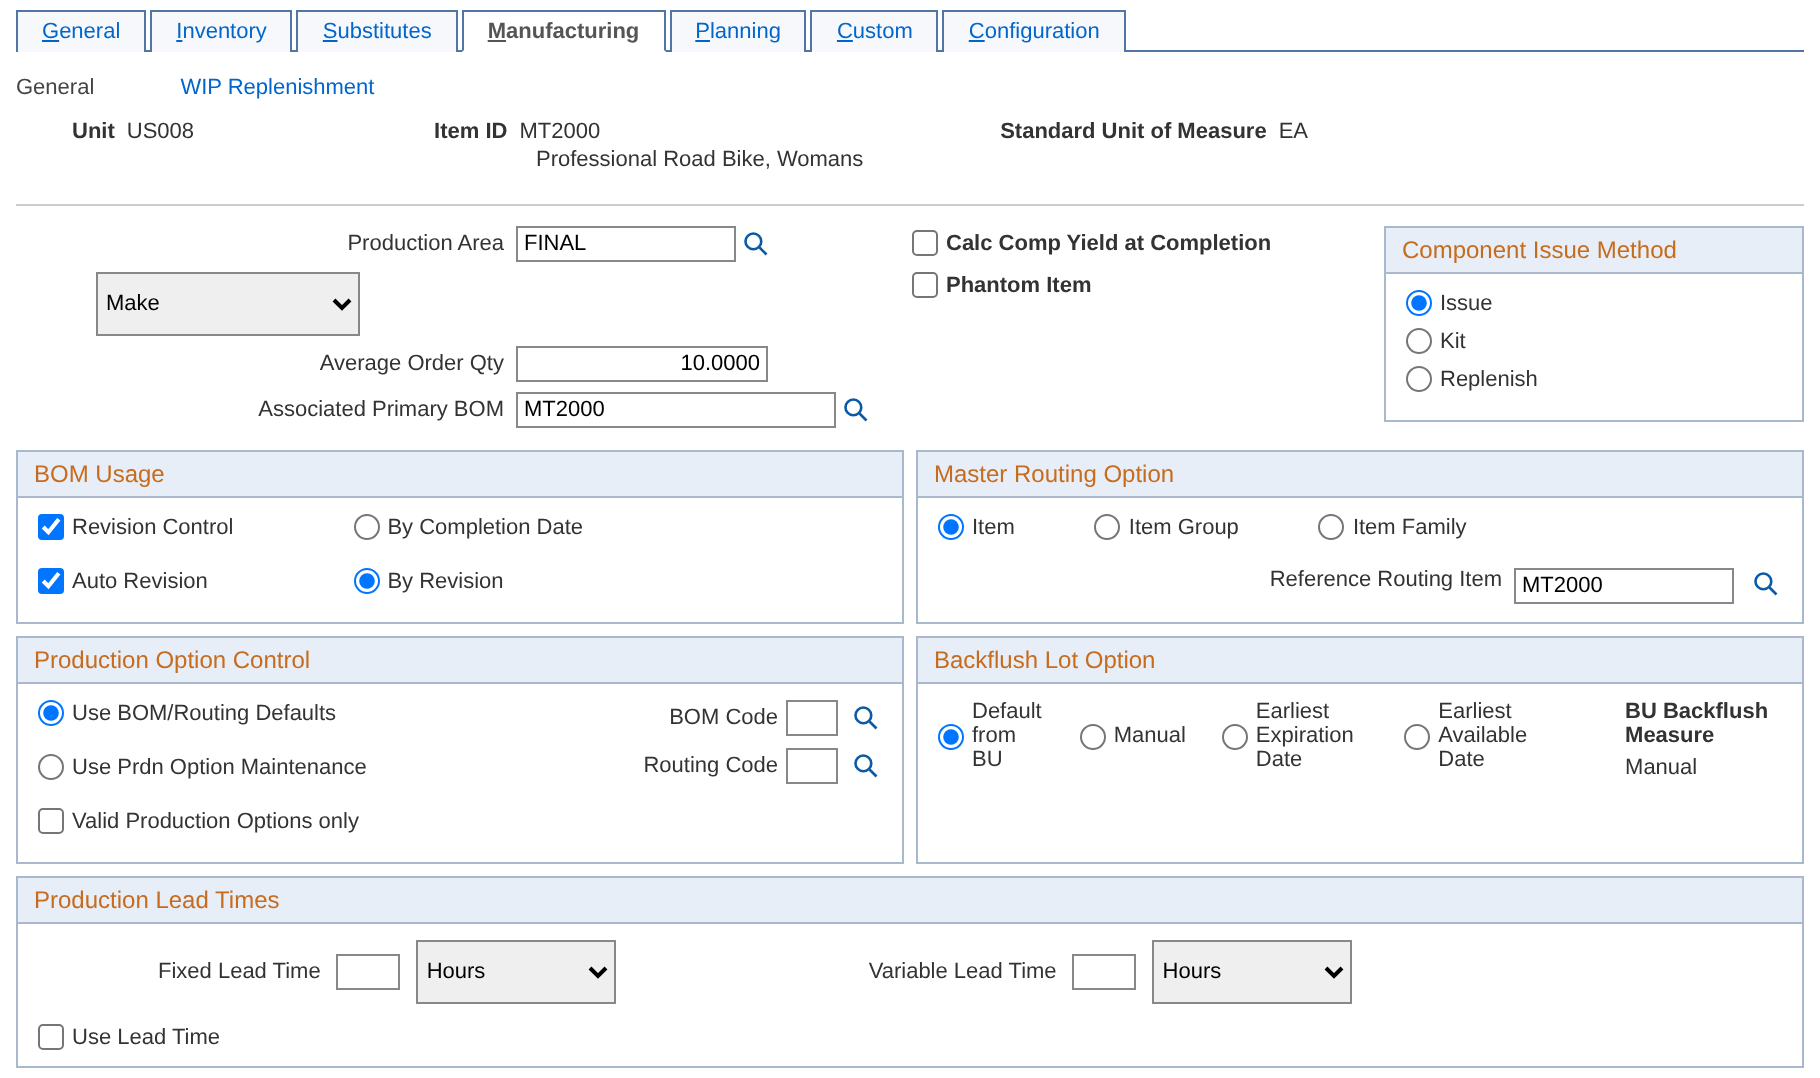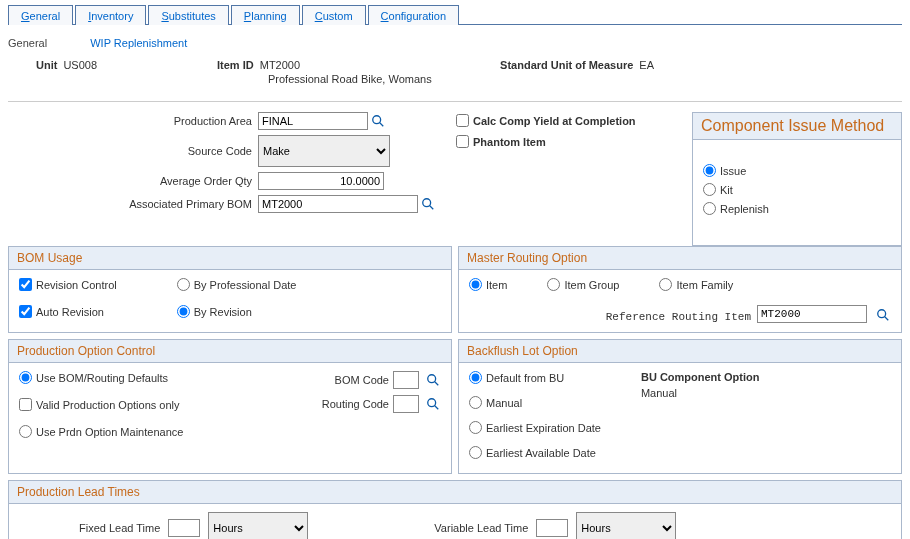--- a/index.html
+++ b/index.html
@@ -105,55 +105,56 @@
 
 .two-col { display: flex; gap: 6px; }
 .two-col > * { flex: 1; }
 
 
 .bom-usage { display: flex; gap: 60px; }
 .bom-usage .col { display: flex; flex-direction: column; gap: 8px; }
 
 
 .master-routing-row1 { display: flex; gap: 40px; margin-bottom: 8px; }
-.master-routing-row2 { display: flex; align-items: flex-end; justify-content: flex-end; gap: 6px; font-family: Liberation Mono, monospace; }
+.master-routing-row2 { display: flex; align-items: flex-start; justify-content: flex-end; gap: 6px; }
 .master-routing-row2 label { font-weight: normal; }
 
 
 .prod-opt-body { display: flex; }
 .prod-opt-body .left { flex: 1; display: flex; flex-direction: column; gap: 8px; }
 .prod-opt-body .right { display: flex; flex-direction: column; gap: 6px; }
 .prod-opt-body .right .row { display: flex; align-items: center; justify-content: flex-end; gap: 4px; margin-left: 48px; }
 .prod-opt-body .right .row label { width: auto; text-align: right; }
 
 
 .backflush-body { display: flex; gap: 40px; }
-.backflush-body .left { display: flex; flex-direction: column; gap: 6px; }
+.backflush-body .left { display: flex; flex-direction: row; gap: 18px; }
 .backflush-body .right .hdr { font-weight: bold; margin-bottom: 4px; }
 
 
 .leadtimes-body .row1 { display: flex; align-items: center; gap: 8px; margin-bottom: 10px; margin-left: 60px; }
 .leadtimes-body .row1 .spacer { width: 110px; }
 .leadtimes-body .row1 label { text-align: right; }
 
 
 .cim-box {
   border: 1px solid #aab8cc;
   width: 210px;
 }
-.cim-box .gb-title { background:#e7eef7; color:#c76b1d; padding:4px 8px; border-bottom:1px solid #aab8cc; font-size:16px;}
-.cim-box .gb-body { padding: 24px 10px; }
+.cim-box .gb-title { background:#e7eef7; color:#c76b1d; padding:4px 8px; border-bottom:1px solid #aab8cc; font-size:12px;}
+.cim-box .gb-body { padding: 8px 10px; }
 </style>
 </head>
 <body>
 
 <div class="tabs">
   <div class="tab"><span class="underline">G</span>eneral</div>
   <div class="tab"><span class="underline">I</span>nventory</div>
   <div class="tab"><span class="underline">S</span>ubstitutes</div>
+  <div class="tab active"><span class="underline">M</span>anufacturing</div>
   <div class="tab"><span class="underline">P</span>lanning</div>
   <div class="tab"><span class="underline">C</span>ustom</div>
   <div class="tab"><span class="underline">C</span>onfiguration</div>
 </div>
 
 <div class="subnav">
   <span>General</span>
   <a href="#">WIP Replenishment</a>
 </div>
 
@@ -182,21 +183,20 @@
       <label>Production Area</label>
       <input type="text" style="width: 110px;" value="FINAL">
       <span class="lookup">
           <svg viewBox="0 0 16 16">
             <circle cx="6.5" cy="6.5" r="4.5" fill="none" stroke="#0a5aa8" stroke-width="1.5"></circle>
             <line x1="10" y1="10" x2="14" y2="14" stroke="#0a5aa8" stroke-width="1.5"></line>
           </svg>
         </span>
     </div>
     <div class="form-row">
-      <label>Source Code</label>
       <select style="width:132px">
         <option>Make</option>
       </select>
     </div>
     <div class="form-row">
       <label>Average Order Qty</label>
       <input type="text" style="width: 126px; text-align: right;" value="10.0000">
     </div>
     <div class="form-row">
       <label>Associated Primary BOM</label>
@@ -252,21 +252,21 @@
             <span>Revision Control</span>
           </label>
         <label>
             <input type="checkbox" checked="" style="">
             <span>Auto Revision</span>
           </label>
       </div>
       <div class="col radio-col">
         <label>
             <input type="radio" name="bomu" style="">
-            <span>By Professional Date</span>
+            <span>By Completion Date</span>
           </label>
         <label>
             <input type="radio" name="bomu" checked="" style="">
             <span>By Revision</span>
           </label>
       </div>
     </div>
   </div>
 
   <div class="groupbox">
@@ -303,26 +303,26 @@
 <div class="two-col">
   <div class="groupbox">
     <div class="gb-title">Production Option Control</div>
     <div class="gb-body prod-opt-body">
       <div class="left radio-col">
         <label>
             <input type="radio" name="po" checked="" style="">
             <span>Use BOM/Routing Defaults</span>
           </label>
         <label>
+            <input type="radio" name="po" style="">
+            <span>Use Prdn Option Maintenance</span>
+          </label>
+        <label>
             <input type="checkbox" style="">
             <span>Valid Production Options only</span>
-          </label>
-        <label>
-            <input type="radio" name="po" style="">
-            <span>Use Prdn Option Maintenance</span>
           </label>
       </div>
       <div class="right">
         <div class="row">
           <label>BOM Code</label>
           <input type="text" style="width: 26px;" value="">
           <span class="lookup">
               <svg viewBox="0 0 16 16">
                 <circle cx="6.5" cy="6.5" r="4.5" fill="none" stroke="#0a5aa8" stroke-width="1.5"></circle>
                 <line x1="10" y1="10" x2="14" y2="14" stroke="#0a5aa8" stroke-width="1.5"></line>
@@ -358,21 +358,21 @@
         <label>
             <input type="radio" name="bf" style="">
             <span>Earliest Expiration Date</span>
           </label>
         <label>
             <input type="radio" name="bf" style="">
             <span>Earliest Available Date</span>
           </label>
       </div>
       <div class="right">
-        <div class="hdr">BU Component Option</div>
+        <div class="hdr">BU Backflush Measure</div>
         <div>Manual</div>
       </div>
     </div>
   </div>
 </div>
 
 <div class="groupbox">
   <div class="gb-title">Production Lead Times</div>
   <div class="gb-body leadtimes-body">
     <div class="row1">

